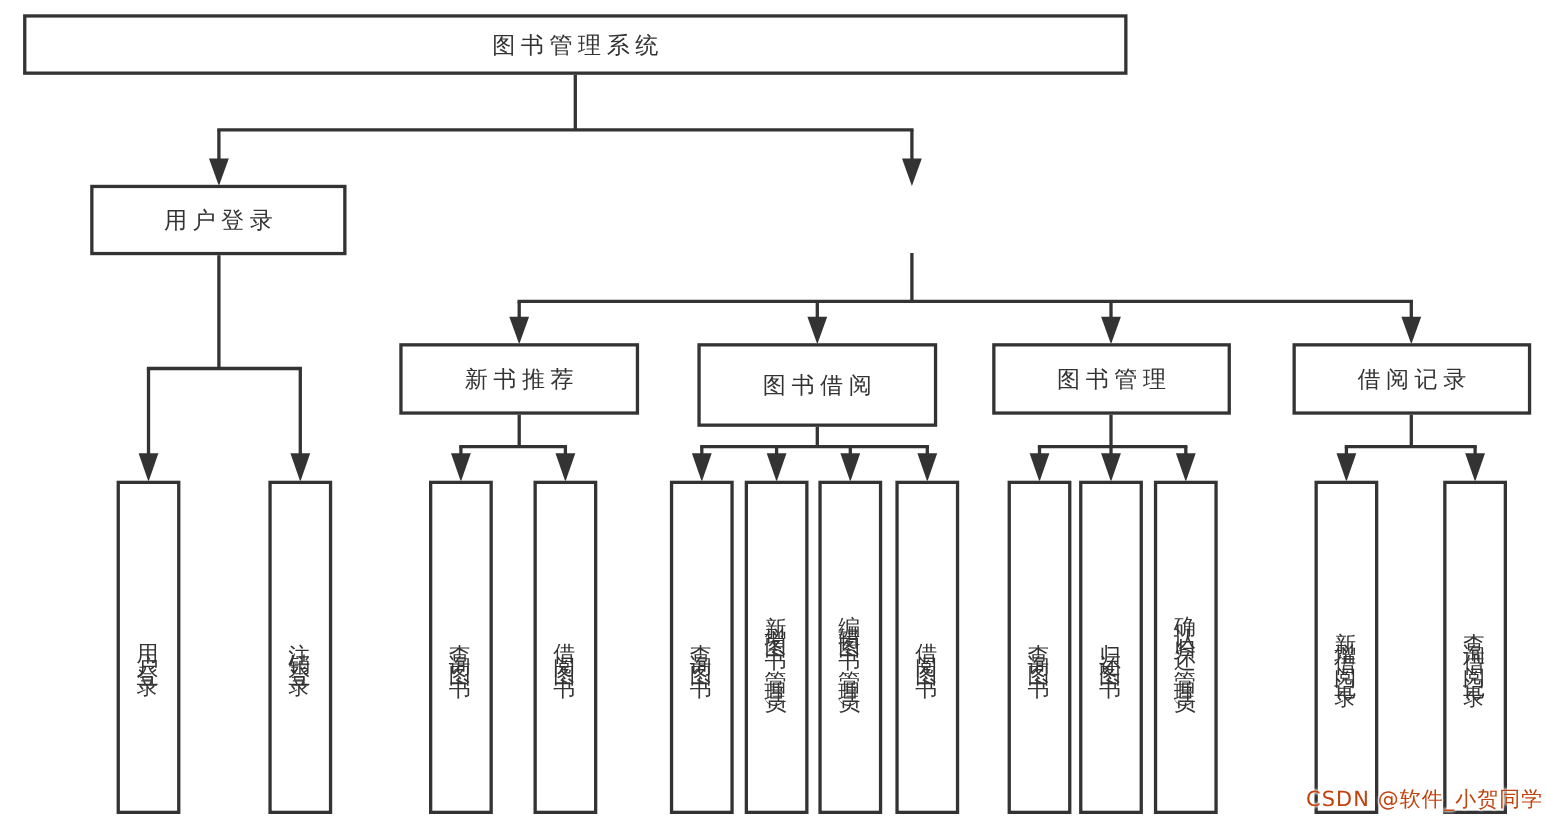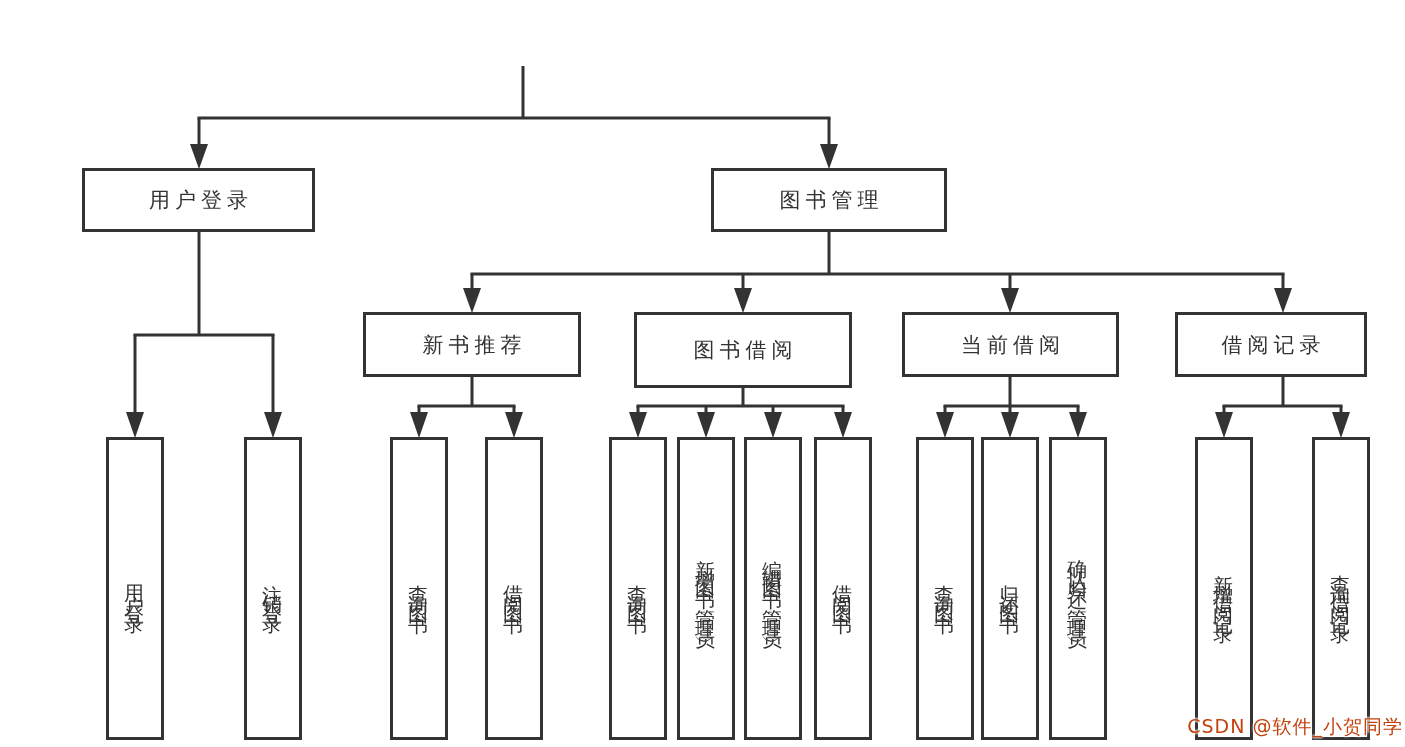--- a/index.html
+++ b/index.html
@@ -119,38 +119,38 @@
     <g>
       <line x1="1283" y1="375" x2="1283" y2="406"></line>
       <line x1="1222.5" y1="406" x2="1342.5" y2="406"></line>
       <line x1="1224" y1="406" x2="1224" y2="415"></line>
       <polygon points="1215,412 1233,412 1224,438" stroke="none"></polygon>
       <line x1="1341" y1="406" x2="1341" y2="415"></line>
       <polygon points="1332,412 1350,412 1341,438" stroke="none"></polygon>
     </g>
   </svg>
 
+  <div class="box" style="left:21px;top:13px;width:1004px;height:55px">
+    <span class="hlabel">图书管理系统</span>
+  </div>
 
   <div class="box" style="left:82px;top:168px;width:233px;height:64px">
     <span class="hlabel">用户登录</span>
-  </div>
-  <div class="box" style="left:711px;top:168px;width:236px;height:64px">
-    <span class="hlabel">图书管理</span>
   </div>
 
   <div class="box" style="left:363px;top:312px;width:218px;height:65px">
     <span class="hlabel">新书推荐</span>
   </div>
   <div class="box" style="left:634px;top:312px;width:218px;height:76px">
     <span class="hlabel">图书借阅</span>
   </div>
   <div class="box" style="left:902px;top:312px;width:217px;height:65px">
-    <span class="hlabel">当前借阅</span>
+    <span class="hlabel">图书管理</span>
   </div>
-  <div class="box" style="left:1175px;top:312px;width:192px;height:65px">
+  <div class="box" style="left:1175px;top:312px;width:217px;height:65px">
     <span class="hlabel">借阅记录</span>
   </div>
 
   <div class="box" style="left:106px;top:437px;width:58px;height:303px">
     <span class="vlabel">用户登录</span>
   </div>
   <div class="box" style="left:244px;top:437px;width:58px;height:303px">
     <span class="vlabel">注销登录</span>
   </div>
   <div class="box" style="left:390px;top:437px;width:58px;height:303px">

